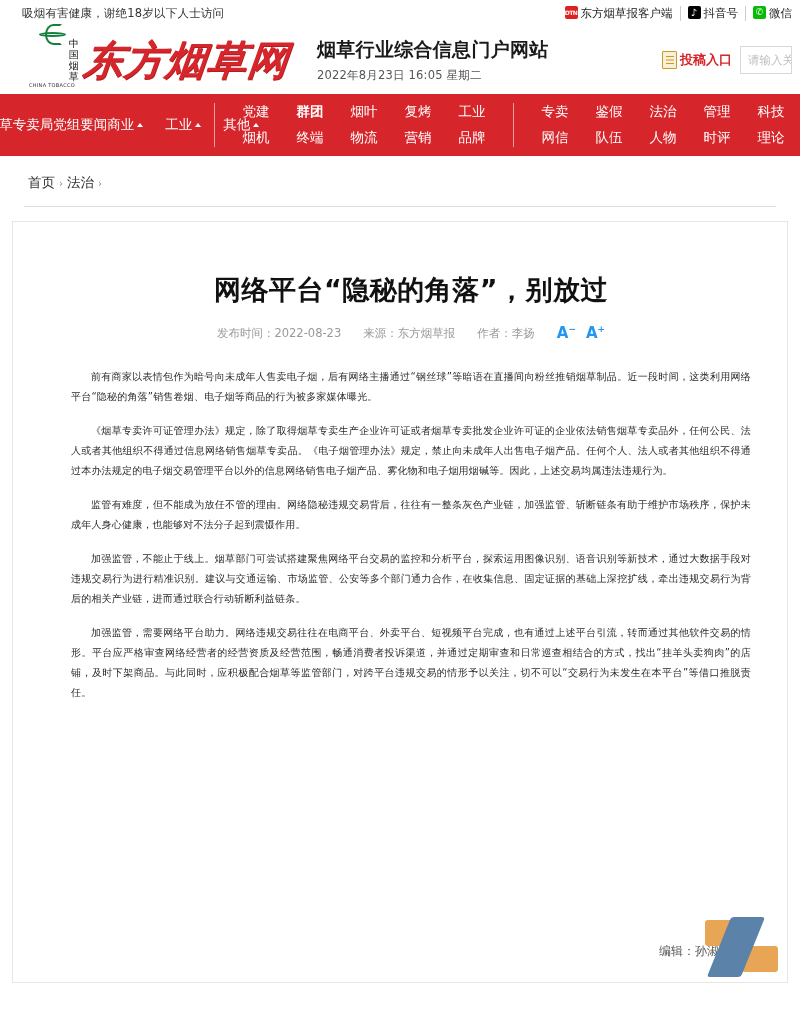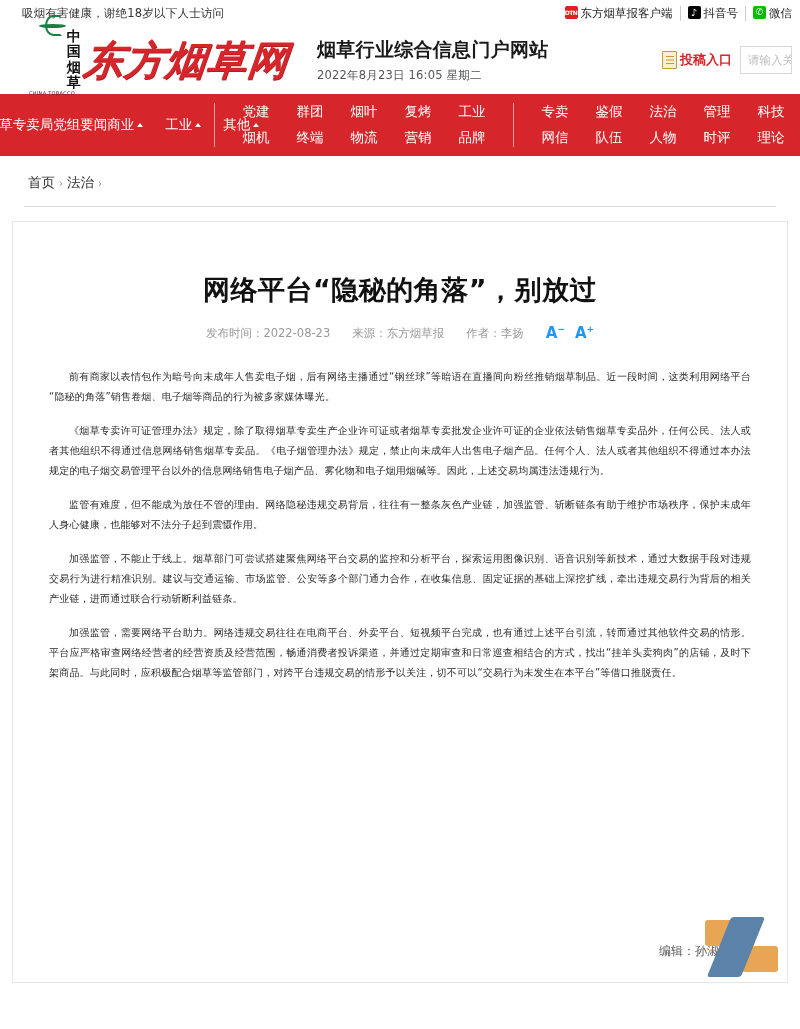--- a/index.html
+++ b/index.html
@@ -64,21 +64,21 @@
   .emblem-circle::before {
     content: "";
     position: absolute;
     width: 13px; height: 17px;
     border: 2.5px solid #15803d;
     border-radius: 50% 0 0 50%;
     border-right-color: transparent;
     left: 4px;
   }
   .emblem-cn {
-    font-size: 14px; font-weight: bold; color: #111;
+    font-size: 10px; font-weight: normal; color: #111;
     letter-spacing: 0.5px; margin-top: 1px; line-height: 1.1; margin-left: 44px;
   }
   .emblem-en { font-size: 5px; color: #333; letter-spacing: 0.3px; }
 
   .brand-calligraphy {
     margin-left: 6px;
     font-family: "DejaVu Serif", "Liberation Serif", serif;
     font-size: 40px;
     font-weight: bold;
     font-style: italic;
@@ -184,20 +184,21 @@
   }
 
   
   .article-card {
     margin: 14px 12px 0 12px;
     border: 1px solid #e6e6e6;
     background: #fff;
     height: 762px;
     position: relative;
     overflow: hidden;
+    padding-left: 22px;
   }
   .article-title {
     text-align: center;
     font-size: 27px;
     font-weight: bold;
     color: #111;
     letter-spacing: 0.5px;
     padding: 32px 40px 0 40px;
     line-height: 1.3;
   }
@@ -330,21 +331,21 @@
           <i class="caret"></i>
         </a>
     </div>
   </div>
 
   <div class="nav-div"></div>
 
   <div class="nav-grid nav-cols-5 nav-cols-b">
     <a class="nav-item" style="text-decoration:none;">党建</a>
     <a class="nav-item" style="text-decoration:none;">烟机</a>
-    <a class="nav-item" style="text-decoration:none;">群团</a>
+    <a class="nav-item" style="text-decoration:none;font-weight:bold;">群团</a>
     <a class="nav-item" style="text-decoration:none;">终端</a>
     <a class="nav-item" style="text-decoration:none;">烟叶</a>
     <a class="nav-item" style="text-decoration:none;">物流</a>
     <a class="nav-item" style="text-decoration:none;">复烤</a>
     <a class="nav-item" style="text-decoration:none;">营销</a>
     <a class="nav-item" style="text-decoration:none;">工业</a>
     <a class="nav-item" style="text-decoration:none;">品牌</a>
   </div>
 
   <div class="nav-div"></div>

